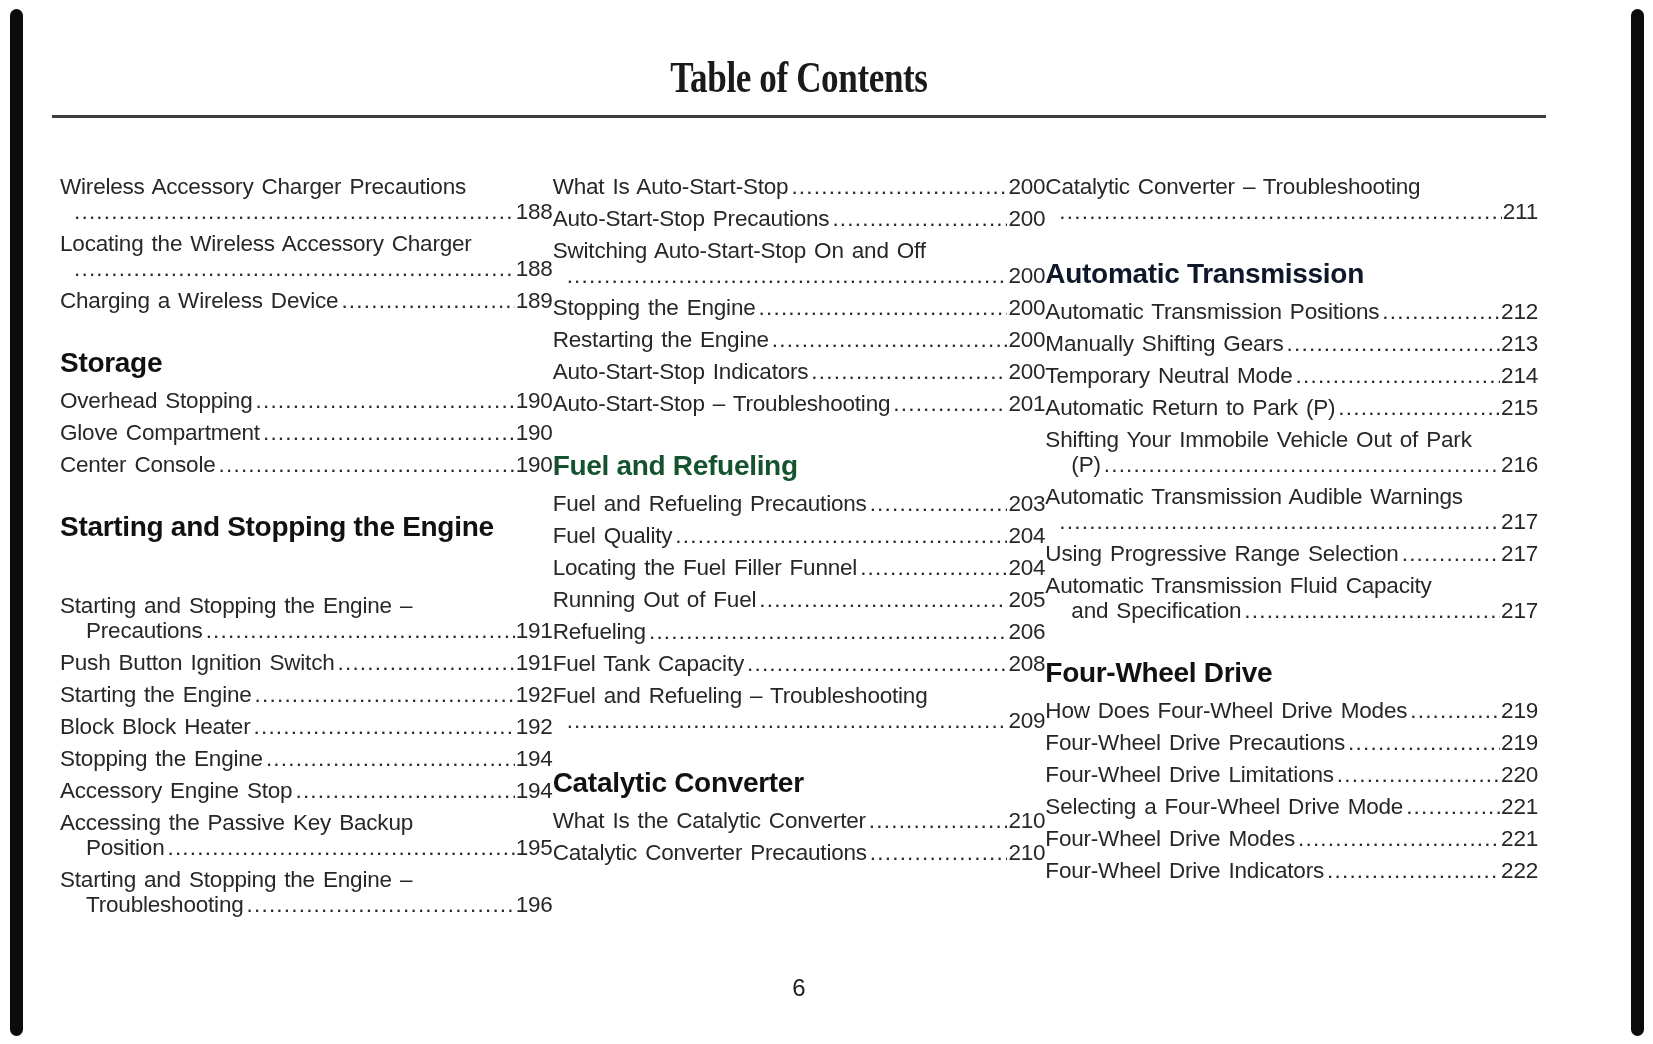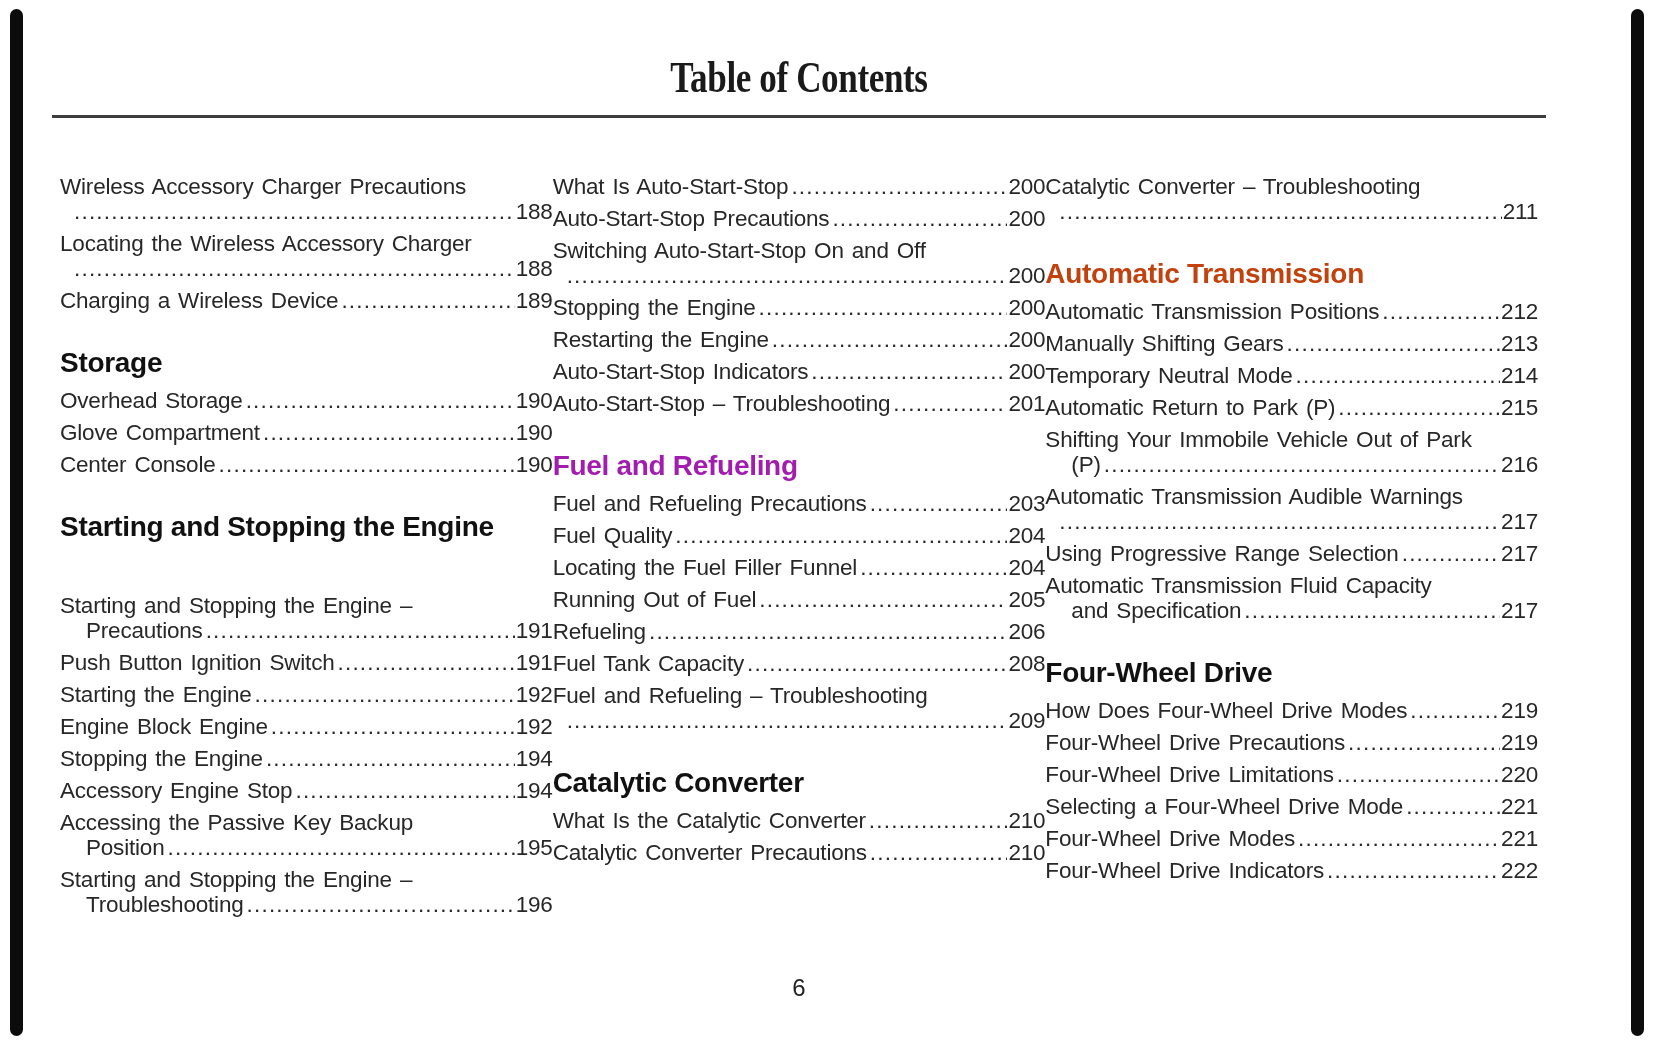--- a/index.html
+++ b/index.html
@@ -130,21 +130,21 @@
             <span class="txt">Charging a Wireless Device</span>
             <span class="dots">........................................................................................................................................................................................................</span>
             <span class="pg">189</span>
           </div>
         </div>
       </div>
       <div class="section">
         <div class="heading" style="color: rgb(17, 17, 17);">Storage</div>
         <div class="entry">
           <div class="line">
-            <span class="txt">Overhead Storage</span>
+            <span class="txt">Overhead Stopping</span>
             <span class="dots">........................................................................................................................................................................................................</span>
             <span class="pg">190</span>
           </div>
         </div>
         <div class="entry">
           <div class="line">
             <span class="txt">Glove Compartment</span>
             <span class="dots">........................................................................................................................................................................................................</span>
             <span class="pg">190</span>
           </div>
@@ -176,21 +176,21 @@
         </div>
         <div class="entry">
           <div class="line">
             <span class="txt">Starting the Engine</span>
             <span class="dots">........................................................................................................................................................................................................</span>
             <span class="pg">192</span>
           </div>
         </div>
         <div class="entry">
           <div class="line">
-            <span class="txt">Engine Block Engine</span>
+            <span class="txt">Block Block Heater</span>
             <span class="dots">........................................................................................................................................................................................................</span>
             <span class="pg">192</span>
           </div>
         </div>
         <div class="entry">
           <div class="line">
             <span class="txt">Stopping the Engine</span>
             <span class="dots">........................................................................................................................................................................................................</span>
             <span class="pg">194</span>
           </div>
@@ -267,21 +267,21 @@
         </div>
         <div class="entry">
           <div class="line">
             <span class="txt">Auto-Start-Stop – Troubleshooting</span>
             <span class="dots">........................................................................................................................................................................................................</span>
             <span class="pg">201</span>
           </div>
         </div>
       </div>
       <div class="section">
-        <div class="heading" style="color: #a21caf;">Fuel and Refueling</div>
+        <div class="heading" style="color: #14532d;">Fuel and Refueling</div>
         <div class="entry">
           <div class="line">
             <span class="txt">Fuel and Refueling Precautions</span>
             <span class="dots">........................................................................................................................................................................................................</span>
             <span class="pg">203</span>
           </div>
         </div>
         <div class="entry">
           <div class="line">
             <span class="txt">Fuel Quality</span>
@@ -349,21 +349,21 @@
         <div class="entry">
           <div class="l1">Catalytic Converter – Troubleshooting</div>
           <div class="line cont" style="padding-left: 14px;">
             <span class="txt"></span>
             <span class="dots">........................................................................................................................................................................................................</span>
             <span class="pg">211</span>
           </div>
         </div>
       </div>
       <div class="section">
-        <div class="heading" style="color: #c2410c;">Automatic Transmission</div>
+        <div class="heading" style="color: #0f172a;">Automatic Transmission</div>
         <div class="entry">
           <div class="line">
             <span class="txt">Automatic Transmission Positions</span>
             <span class="dots">........................................................................................................................................................................................................</span>
             <span class="pg">212</span>
           </div>
         </div>
         <div class="entry">
           <div class="line">
             <span class="txt">Manually Shifting Gears</span>

